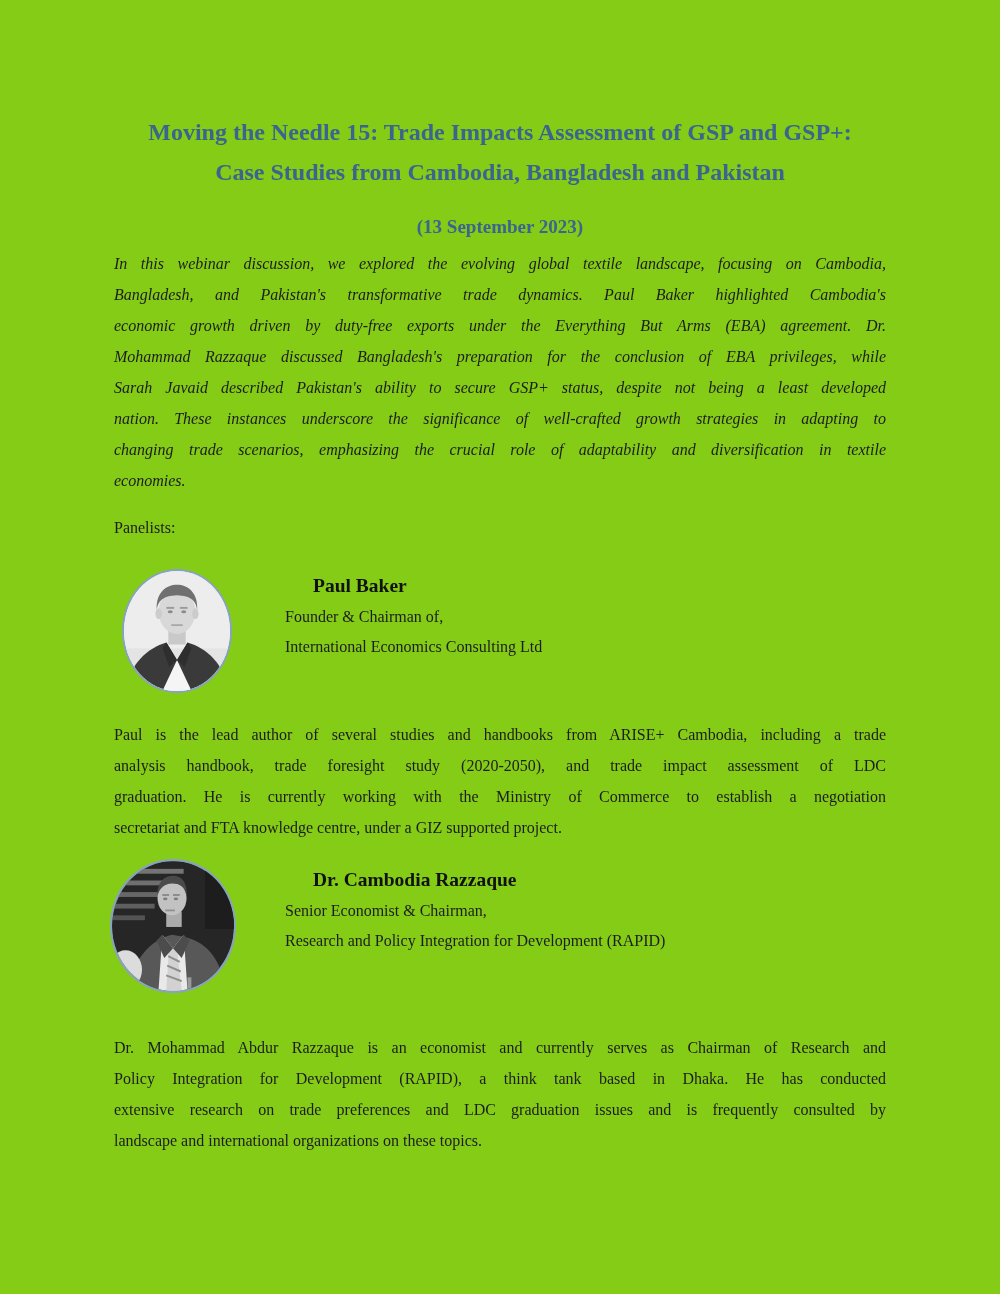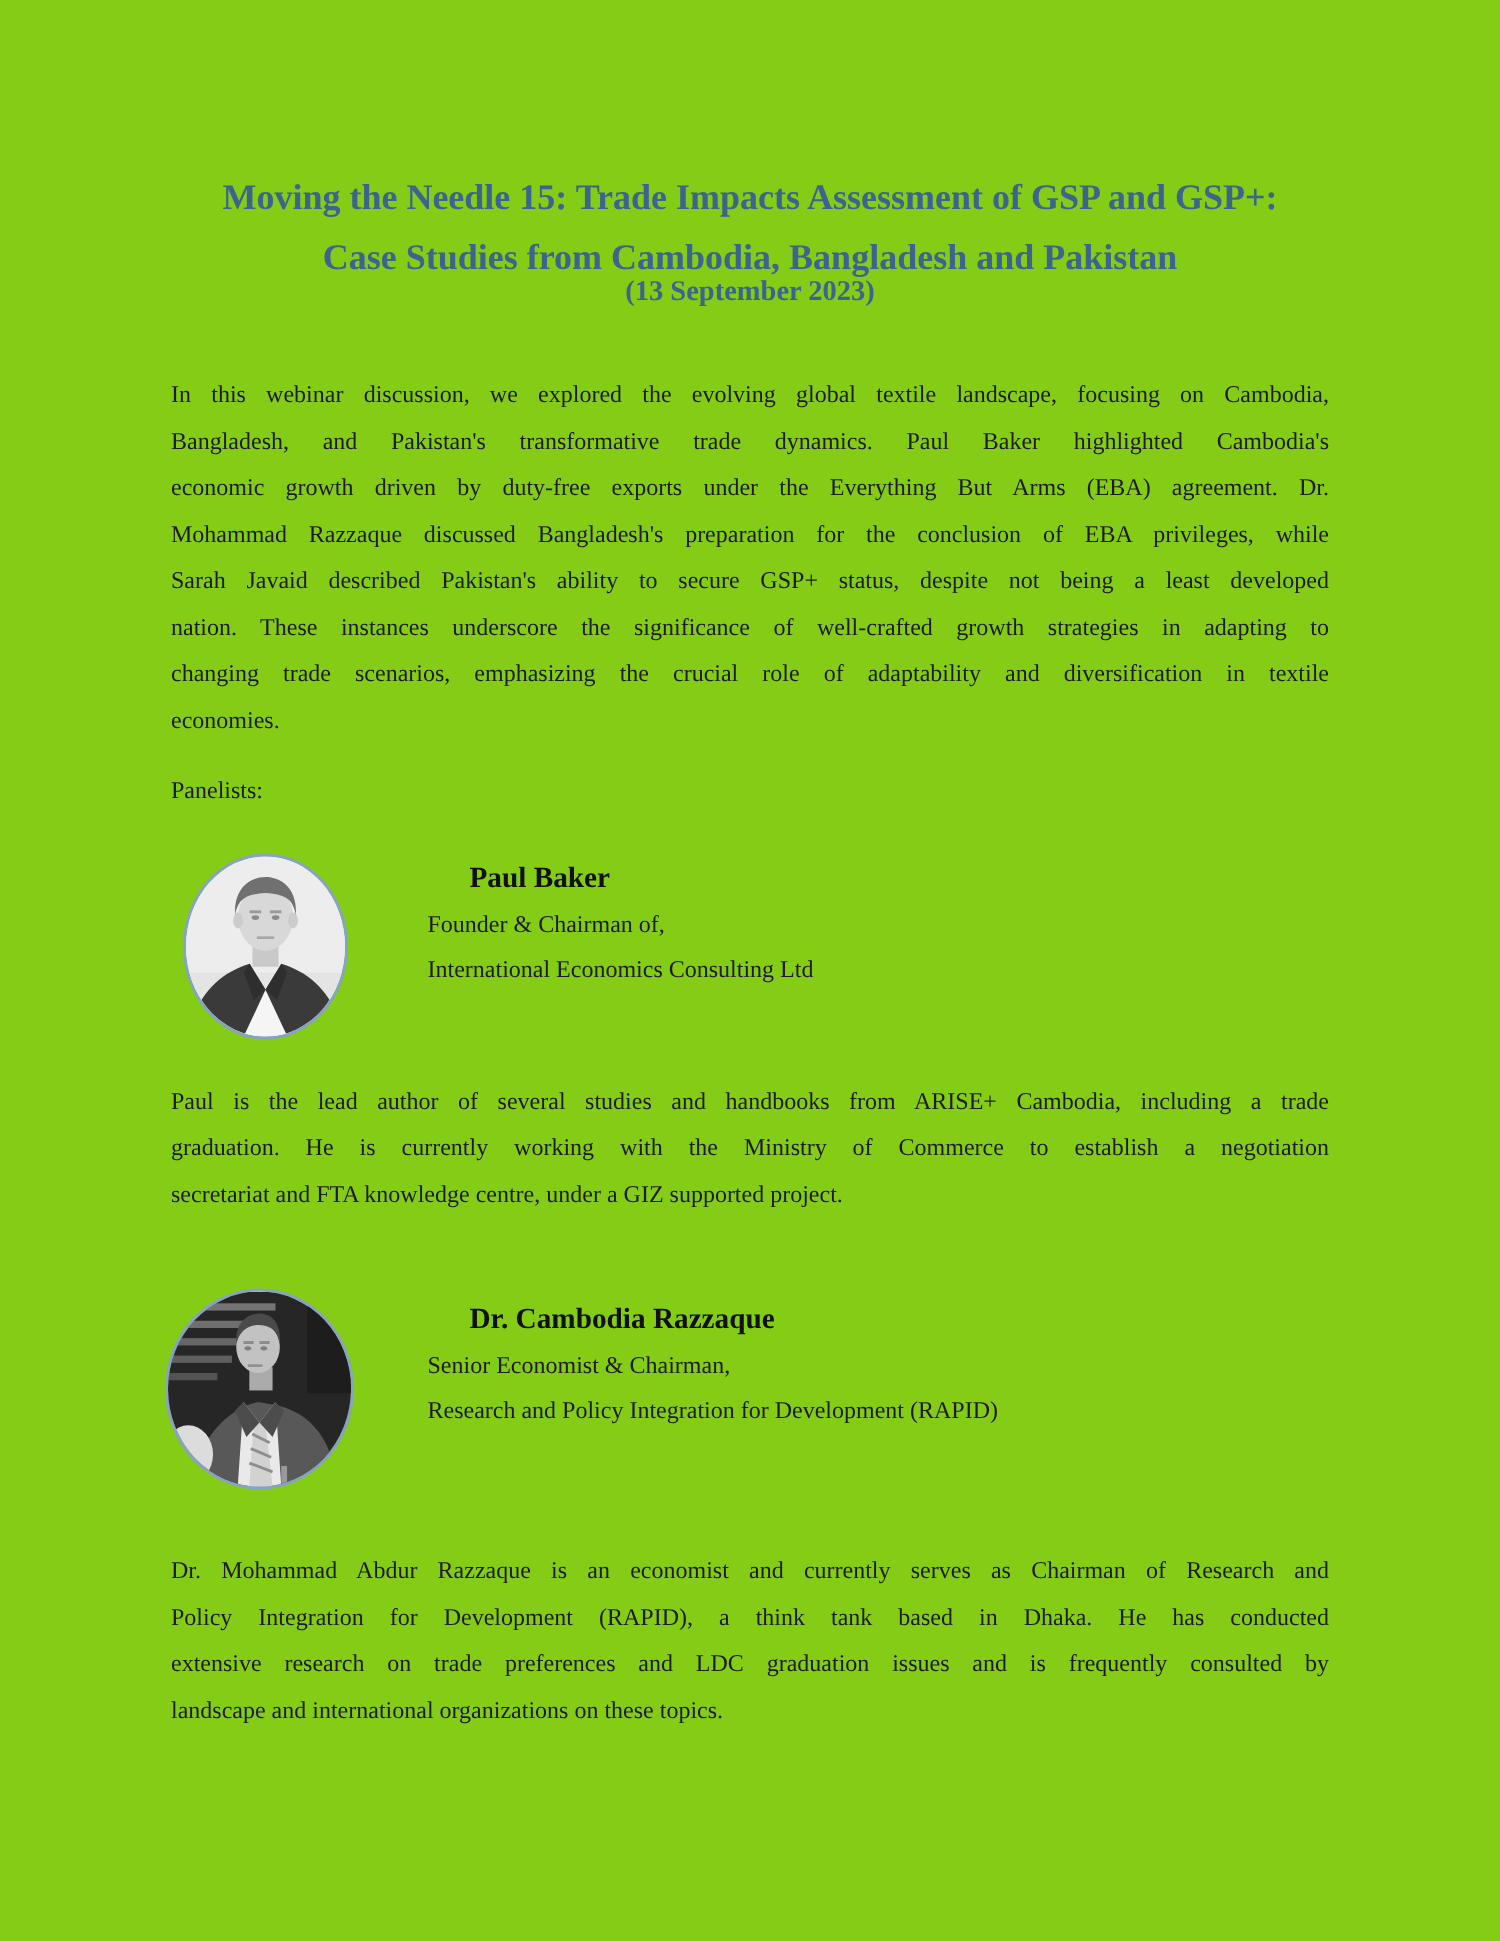--- a/index.html
+++ b/index.html
@@ -19,40 +19,40 @@
     left: 0;
     width: 1000px;
     text-align: center;
     font-weight: bold;
     font-size: 24px;
     line-height: 40px;
     color: #3b648f;
   }
   .doc-date {
     position: absolute;
-    top: 180px;
+    top: 212px;
     left: 0;
     width: 1000px;
     text-align: center;
     font-weight: bold;
     font-size: 19px;
     line-height: 30px;
     color: #3b648f;
   }
   .para {
     position: absolute;
     left: 114px;
     width: 772px;
     font-size: 16px;
     line-height: 31px;
     color: #1d1d1d;
   }
   .jline { text-align: justify; text-align-last: justify; }
   .jline.last { text-align: justify; text-align-last: left; }
-  .intro { top: 248px; }
+  .intro { top: 248px; font-style: italic; }
   .panelists-label {
     position: absolute;
     left: 114px;
     top: 512px;
     font-size: 16px;
     line-height: 31px;
   }
   .photo-frame {
     position: absolute;
     border: 2px solid #87a3c2;
@@ -134,20 +134,21 @@
   </div>
 
   <div class="panelist-info info-paul">
     <div class="panelist-name">Paul Baker</div>
     <div>Founder &amp; Chairman of,</div>
     <div>International Economics Consulting Ltd</div>
   </div>
 
   <div class="para bio-paul">
     <div class="jline">Paul is the lead author of several studies and handbooks from ARISE+ Cambodia, including a trade</div>
+    <div class="jline">analysis handbook, trade foresight study (2020-2050), and trade impact assessment of LDC</div>
     <div class="jline">graduation. He is currently working with the Ministry of Commerce to establish a negotiation</div>
     <div class="jline last">secretariat and FTA knowledge centre, under a GIZ supported project.</div>
   </div>
 
   <div class="photo-frame photo-razzaque">
     <svg viewBox="0 0 126 134" xmlns="http://www.w3.org/2000/svg">
       <rect width="126" height="134" fill="#262626"></rect>
 
       <rect x="0" y="8" width="74" height="5" fill="#8f8f8f" opacity="0.75"></rect>
       <rect x="0" y="20" width="70" height="5" fill="#8f8f8f" opacity="0.7"></rect>

